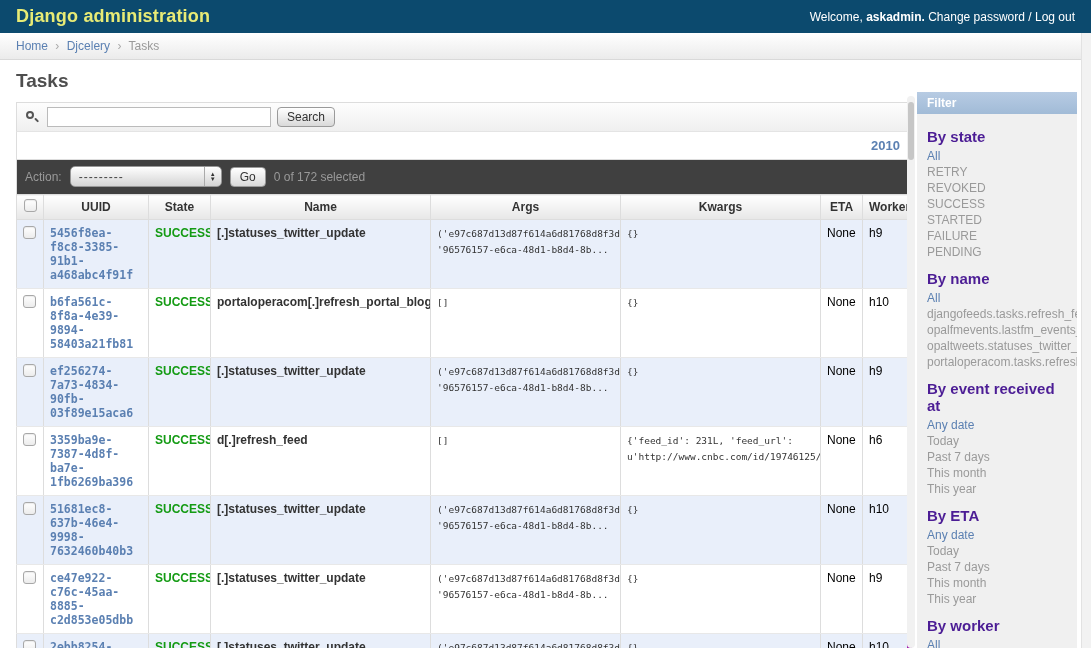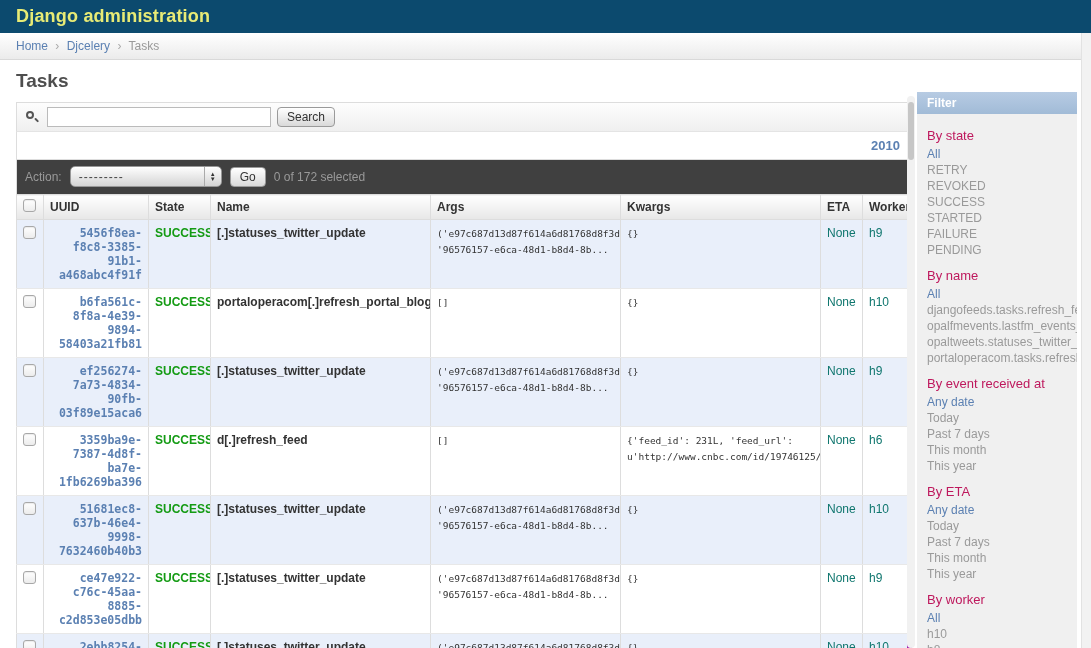--- a/index.html
+++ b/index.html
@@ -66,64 +66,64 @@
     width:17px; align-self:stretch; border-left:1px solid #aaa;
     display:flex; flex-direction:column; align-items:center; justify-content:center;
     font-size:6px; line-height:5px; color:#333;
   }
   #action-counter { color:#999; }
   
   table#result-list { border-collapse:collapse; table-layout:fixed; width:893px; }
   #result-list th {
     background:linear-gradient(#ffffff,#e7e7e7);
     border:1px solid #ddd; border-right:none;
-    padding:4px 6px; text-align:left; font-size:12px; color:#333; font-weight:bold;
+    padding:4px 6px; text-align:center; font-size:12px; color:#333; font-weight:bold;
     white-space:nowrap; overflow:hidden; cursor:pointer;
   }
   #result-list th:last-child { border-right:1px solid #ddd; }
   #result-list td {
     border-left:1px solid #ddd; border-bottom:1px solid #e8e8e8;
     padding:6px; vertical-align:top; overflow:hidden;
   }
   #result-list td:last-child { border-right:5px solid #a21caf; }
   #result-list tr.alt td { background:#e9effa; }
   .checkbox {
     display:inline-block; width:13px; height:13px; border:1px solid #a8a8a8;
     border-radius:3px; background:linear-gradient(#ffffff,#ececec);
     box-shadow:0 1px 1px rgba(0,0,0,.08) inset; cursor:pointer;
   }
   td.uuid a { color:#5b80b2; font-family:"DejaVu Sans Mono", monospace; font-weight:bold;
-    font-size:11.5px; line-height:14px; text-decoration:none; cursor:pointer; display:block;text-align:right; }
+    font-size:11.5px; line-height:14px; text-decoration:none; cursor:pointer; display:block; }
   td.uuid a span { display:block; }
   td.state { color:#149b14; font-weight:bold; font-size:12px; }
   td.name { font-weight:bold; font-size:12px; color:#333; }
   td.code { font-family:"DejaVu Sans Mono", monospace; font-size:9.5px; color:#333; line-height:16px; }
   td.code span { display:block; white-space:nowrap; }
-  td.eta, td.worker { font-size:12px; color:#0f766e; }
+  td.eta, td.worker { font-size:12px; color:#000000; }
   
   #mid-scrollbar {
     position:absolute; left:907px; top:96px; bottom:0; width:8px;
     background:#f1f1f1; border-radius:4px;
   }
   #mid-scrollbar .thumb {
     position:absolute; top:6px; left:1px; width:6px; height:58px;
     background:#c6c6c6; border-radius:3px;
   }
   
   #filter-sidebar {
     position:absolute; left:917px; top:92px; bottom:0; width:160px;
     background:#f0f0f0;
   }
   #filter-header {
     background:linear-gradient(#b7cbe3,#a1bbd7); color:#fff; font-weight:bold;
     font-size:12px; padding:4px 10px;
   }
   #filter-body { padding:4px 0 0 0; }
   .filter-group h3 {
-    margin:10px 10px 3px 10px; font-size:13px; font-weight:normal; color:#be185d;
+    margin:10px 10px 3px 10px; font-size:15px; font-weight:bold; color:#4c1d95;
   }
   .filter-group ul { list-style:none; margin:0; padding:0 0 0 10px; }
   .filter-group li {
     position:relative; font-size:12px; line-height:16px; color:#9a9a9a;
     white-space:nowrap; overflow:hidden; cursor:pointer;
   }
   .filter-group li.selected { color:#5b80b2; }
   .filter-group li.selected::before {
     content:""; position:absolute; left:-10px; top:1px; width:4px; height:13px;
     background:#c4c4c4;
@@ -138,20 +138,27 @@
   .search-icon i { position:absolute; left:1px; top:1px; width:8px; height:8px;
     border:2px solid #555; border-radius:50%; }
   .search-icon b { position:absolute; left:9px; top:9px; width:5px; height:2.4px;
     background:#555; transform:rotate(45deg); border-radius:2px; }
 </style>
 </head>
 <body>
 
 <div id="header">
   <div id="branding">Django administration</div>
+  <div id="user-tools">
+    <span>Welcome,</span>
+    <b>askadmin.</b>
+    <a>Change password</a>
+    <span>/</span>
+    <a>Log out</a>
+  </div>
 </div>
 
 <div id="breadcrumbs">
   <a>Home</a>
   <span class="sep">›</span>
   <a>Djcelery</a>
   <span class="sep">›</span>
   <span>Tasks</span>
 </div>
 

